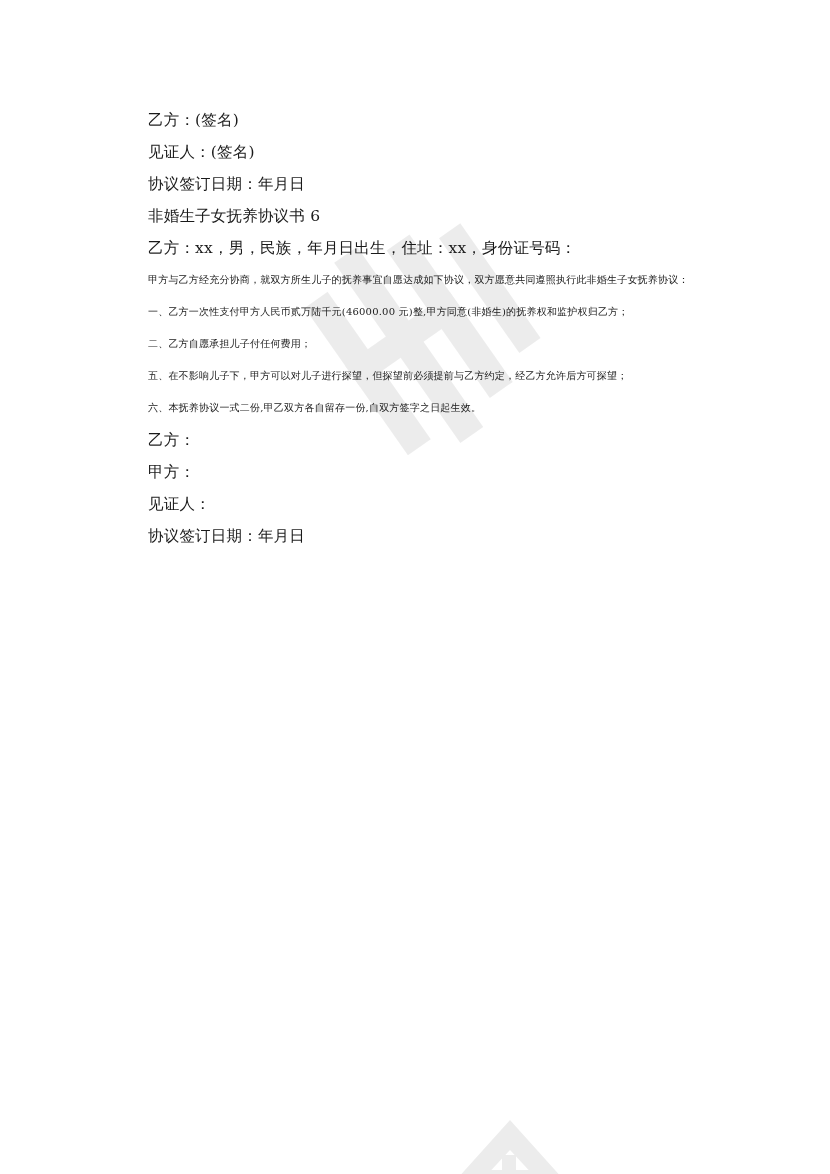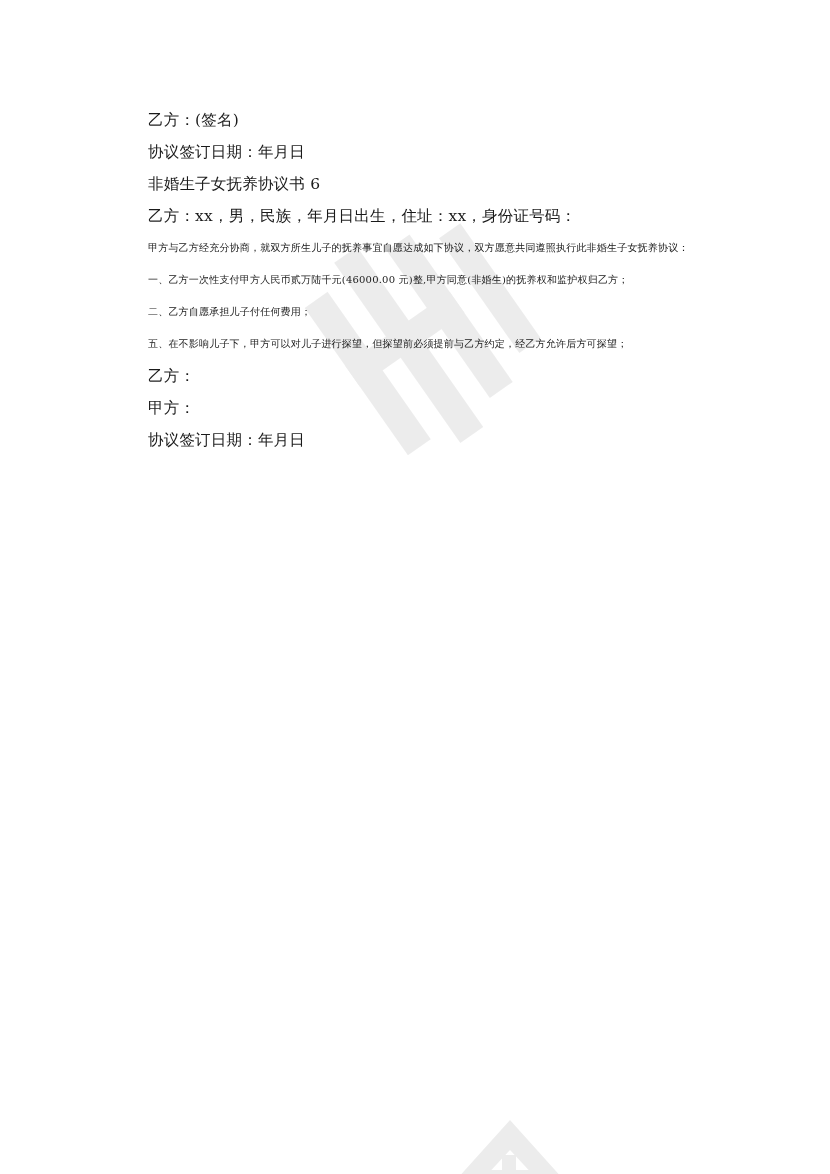--- a/index.html
+++ b/index.html
@@ -80,24 +80,27 @@
   </svg>
 
   <svg class="watermark wm-bottom" viewBox="0 0 200 120">
     <polygon points="100,10 190,110 165,110 100,40 35,110 10,110" fill="#000"></polygon>
     <rect x="70" y="60" width="60" height="14" fill="#000"></rect>
     <rect x="92" y="45" width="14" height="65" fill="#000"></rect>
   </svg>
 
   <div class="content">
     <div class="line indent">乙方：(签名)</div>
+    <div class="line indent">见证人：(签名)</div>
     <div class="line indent">协议签订日期：年月日</div>
     <div class="line indent">非婚生子女抚养协议书 6</div>
     <div class="line indent">乙方：xx，男，民族，年月日出生，住址：xx，身份证号码：</div>
     <div class="para">甲方与乙方经充分协商，就双方所生儿子的抚养事宜自愿达成如下协议，双方愿意共同遵照执行此非婚生子女抚养协议：</div>
     <div class="para">一、乙方一次性支付甲方人民币贰万陆千元(46000.00 元)整,甲方同意(非婚生)的抚养权和监护权归乙方；</div>
     <div class="para">二、乙方自愿承担儿子付任何费用；</div>
     <div class="para">五、在不影响儿子下，甲方可以对儿子进行探望，但探望前必须提前与乙方约定，经乙方允许后方可探望；</div>
+    <div class="para">六、本抚养协议一式二份,甲乙双方各自留存一份,自双方签字之日起生效。</div>
     <div class="line indent">乙方：</div>
     <div class="line indent">甲方：</div>
+    <div class="line indent">见证人：</div>
     <div class="line indent">协议签订日期：年月日</div>
   </div>
 </div>
 
 </body></html>

